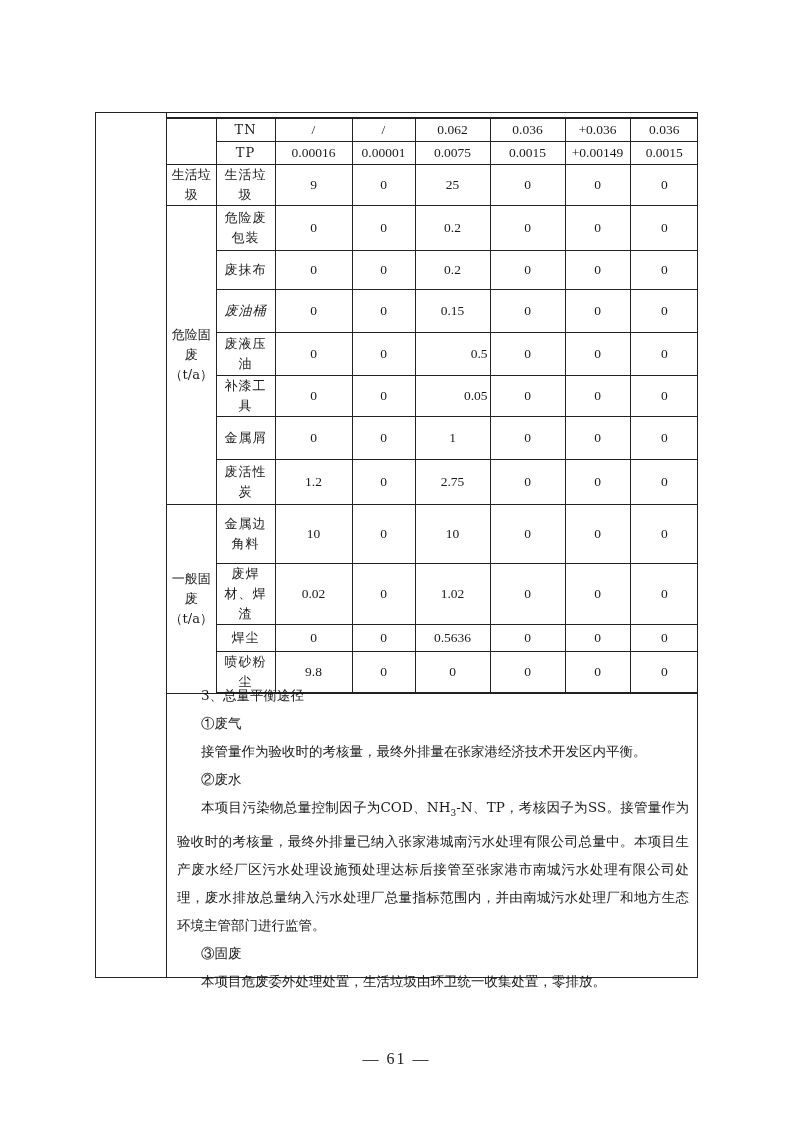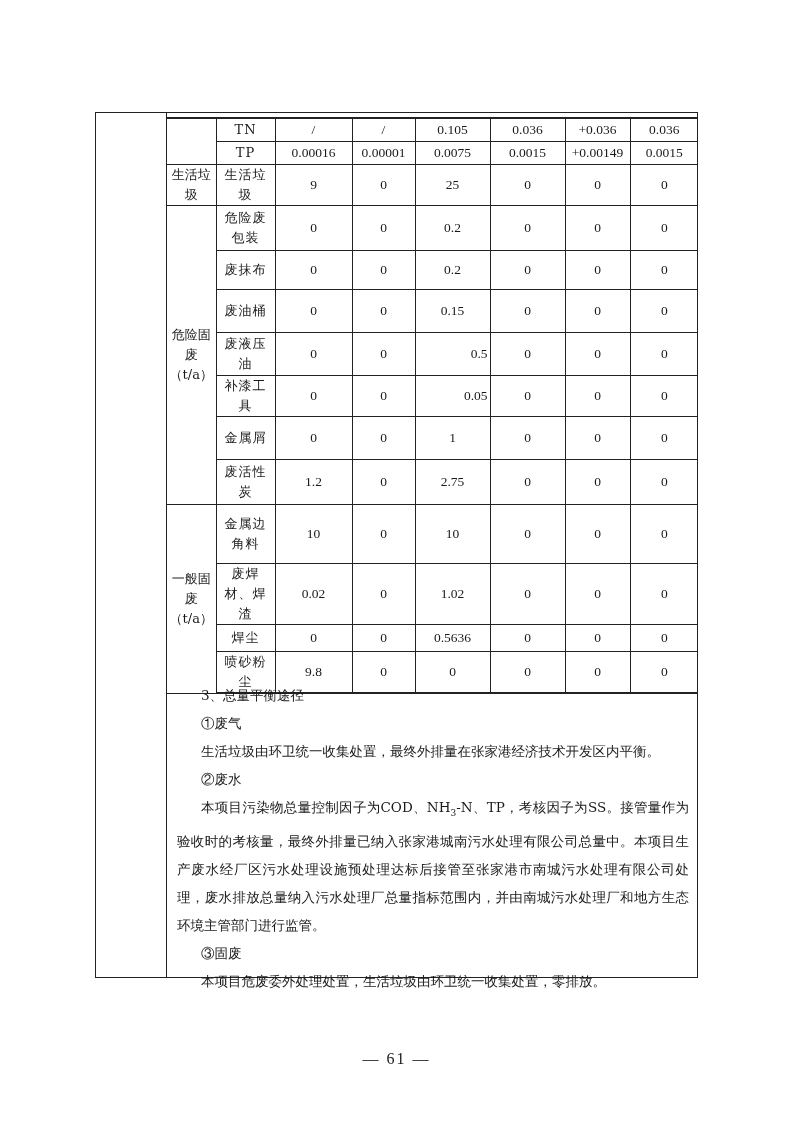--- a/index.html
+++ b/index.html
@@ -48,21 +48,21 @@
           <col style="width:75px">
           <col style="width:65px">
           <col style="width:68px">
       </colgroup>
       <tbody id="tbody">
           <tr>
             <td class="cat" rowspan="2"></td>
             <td class="item" style="height: 22px;">TN</td>
             <td class="num" style="height: 22px;">/</td>
             <td class="num" style="height: 22px;">/</td>
-            <td class="num" style="height: 22px;">0.105</td>
+            <td class="num" style="height: 22px;">0.062</td>
             <td class="num" style="height: 22px;">0.036</td>
             <td class="num" style="height: 22px;">+0.036</td>
             <td class="num" style="height: 22px;">0.036</td>
           </tr>
           <tr>
             <td class="item" style="height: 22px;">TP</td>
             <td class="num" style="height: 22px;">0.00016</td>
             <td class="num" style="height: 22px;">0.00001</td>
             <td class="num" style="height: 22px; margin-left: 32px;">0.0075</td>
             <td class="num" style="height: 22px;">0.0015</td>
@@ -92,21 +92,21 @@
           <tr>
             <td class="item" style="height: 38px;">废抹布</td>
             <td class="num" style="height: 38px;">0</td>
             <td class="num" style="height: 38px;">0</td>
             <td class="num" style="height: 38px;">0.2</td>
             <td class="num" style="height: 38px;">0</td>
             <td class="num" style="height: 38px;">0</td>
             <td class="num" style="height: 38px;">0</td>
           </tr>
           <tr>
-            <td class="item" style="height: 42px;">废油桶</td>
+            <td class="item" style="height: 42px; font-style: italic;">废油桶</td>
             <td class="num" style="height: 42px;">0</td>
             <td class="num" style="height: 42px;">0</td>
             <td class="num" style="height: 42px;">0.15</td>
             <td class="num" style="height: 42px;">0</td>
             <td class="num" style="height: 42px;">0</td>
             <td class="num" style="height: 42px;">0</td>
           </tr>
           <tr>
             <td class="item" style="height: 42px;">废液压油</td>
             <td class="num" style="height: 42px;">0</td>
@@ -179,21 +179,21 @@
             <td class="num" style="height: 40px;">0</td>
             <td class="num" style="height: 40px;">0</td>
             <td class="num" style="height: 40px;">0</td>
           </tr>
         </tbody>
     </table>
 
     <div class="text-block">
       <p class="heading">3、总量平衡途径</p>
       <p class="sub">①废气</p>
-      <p class="para">生活垃圾由环卫统一收集处置，最终外排量在张家港经济技术开发区内平衡。</p>
+      <p class="para">接管量作为验收时的考核量，最终外排量在张家港经济技术开发区内平衡。</p>
       <p class="sub">②废水</p>
       <p class="indent"><span>本项目污染物总量控制因子为COD、NH</span><sub>3</sub><span>-N、TP，考核因子为SS。接管量作为验收时的考核量，最终外排量已纳入张家港城南污水处理有限公司总量中。本项目生产废水经厂区污水处理设施预处理达标后接管至张家港市南城污水处理有限公司处理，废水排放总量纳入污水处理厂总量指标范围内，并由南城污水处理厂和地方生态环境主管部门进行监管。</span></p>
       <p class="sub">③固废</p>
       <p class="para">本项目危废委外处理处置，生活垃圾由环卫统一收集处置，零排放。</p>
     </div>
   </div>
 </div>
 
 <div class="footer">— 61 —</div>
 

